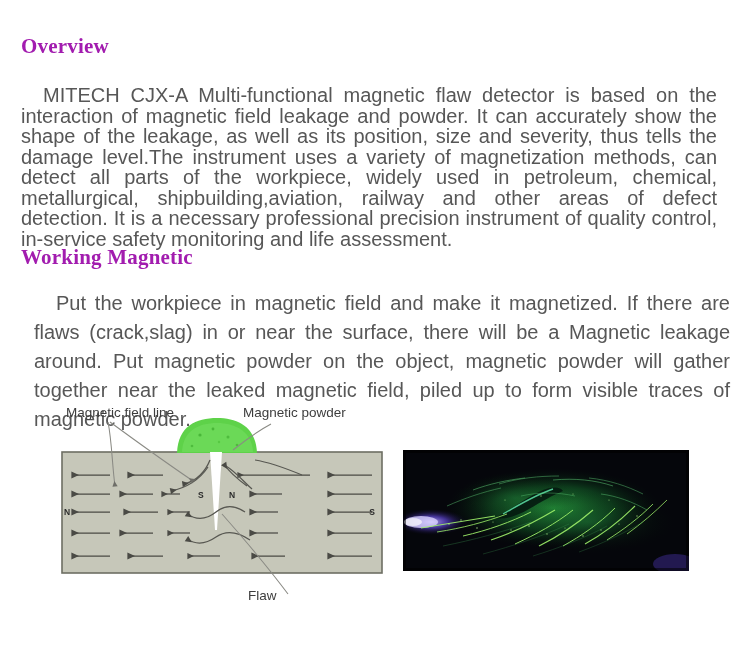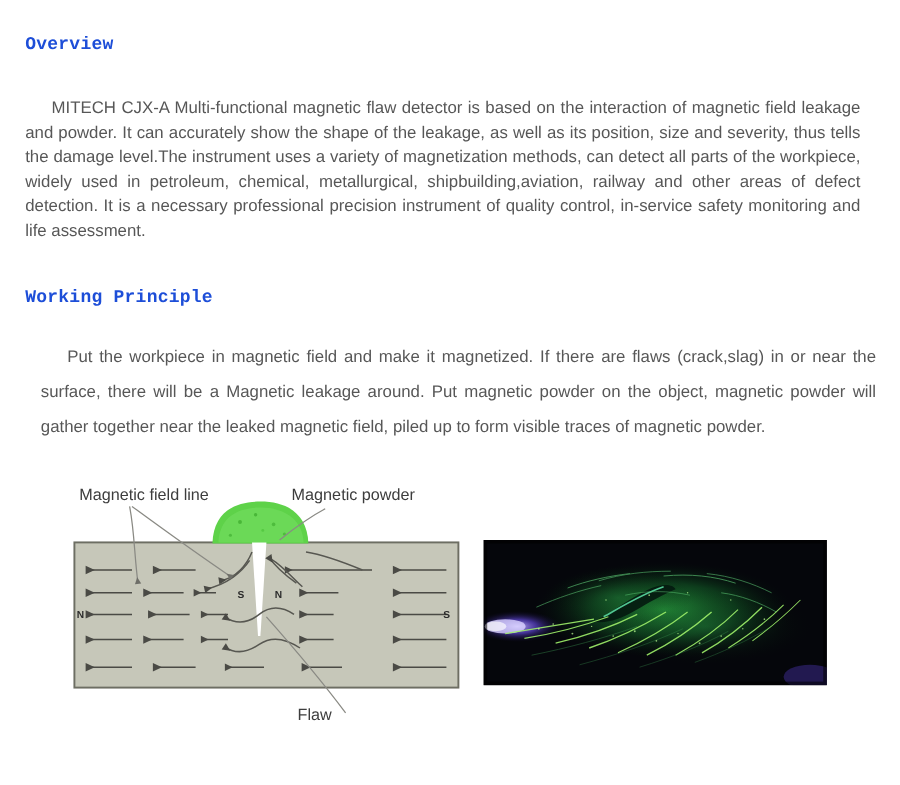--- a/index.html
+++ b/index.html
@@ -16,35 +16,35 @@
   }
   .page {
     position: relative;
     width: 750px;
     height: 654px;
   }
 
   
   .section-heading {
     position: absolute;
-    font-family: Liberation Mono, monospace;
+    font-family: Liberation Serif, serif;
     font-weight: bold;
-    color: #1d4ed8;
-    font-size: 15px;
+    color: #a21caf;
+    font-size: 21px;
     letter-spacing: 0.2px;
     white-space: nowrap;
   }
   #heading-overview { left: 21px; top: 17px; }
   #heading-principle { left: 21px; top: 228px; }
 
   
   .body-text {
     position: absolute;
     color: #575757;
-    font-size: 14px;
+    font-size: 20px;
     text-align: justify;
     text-justify: inter-word;
   }
   #para-overview {
     left: 21px;
     top: 65px;
     width: 696px;
     line-height: 20.5px;
     text-indent: 22px;
   }
@@ -92,21 +92,21 @@
 </style>
 </head>
 <body>
 
 <div class="page">
 
   <h2 class="section-heading" id="heading-overview">Overview</h2>
 
   <p class="body-text" id="para-overview">MITECH CJX-A Multi-functional magnetic flaw detector is based on the interaction of magnetic field leakage and powder. It can accurately show the shape of the leakage, as well as its position, size and severity, thus tells the damage level.The instrument uses a variety of magnetization methods, can detect all parts of the workpiece, widely used in petroleum, chemical, metallurgical, shipbuilding,aviation, railway and other areas of defect detection. It is a necessary professional precision instrument of quality control, in-service safety monitoring and life assessment.</p>
 
-  <h2 class="section-heading" id="heading-principle">Working Principle</h2>
+  <h2 class="section-heading" id="heading-principle">Working Magnetic</h2>
 
   <p class="body-text" id="para-principle">Put the workpiece in magnetic field and make it magnetized. If there are flaws (crack,slag) in or near the surface, there will be a Magnetic leakage around. Put magnetic powder on the object, magnetic powder will gather together near the leaked magnetic field, piled up to form visible traces of magnetic powder.</p>
 
   <div id="diagram-magnetic-field">
     <svg width="360" height="215" viewBox="0 0 360 215" xmlns="http://www.w3.org/2000/svg">
 
       <defs>
         <marker id="arrowL" markerWidth="7" markerHeight="7" refX="6" refY="3.2" orient="auto">
           <path d="M6.5,0.4 L0.4,3.2 L6.5,6 Z" fill="#4a4a45"></path>
         </marker>

